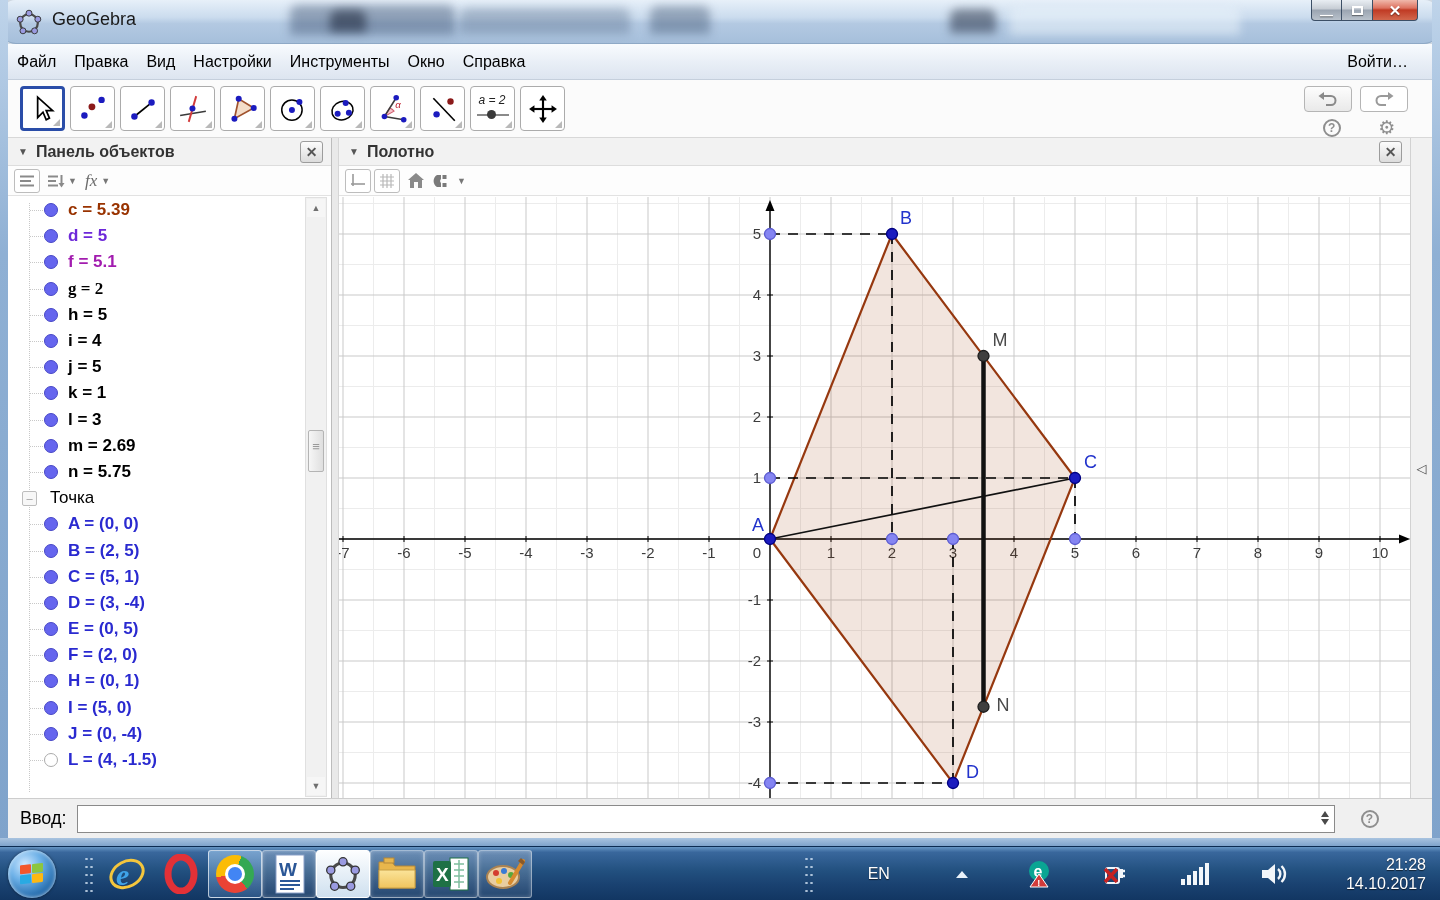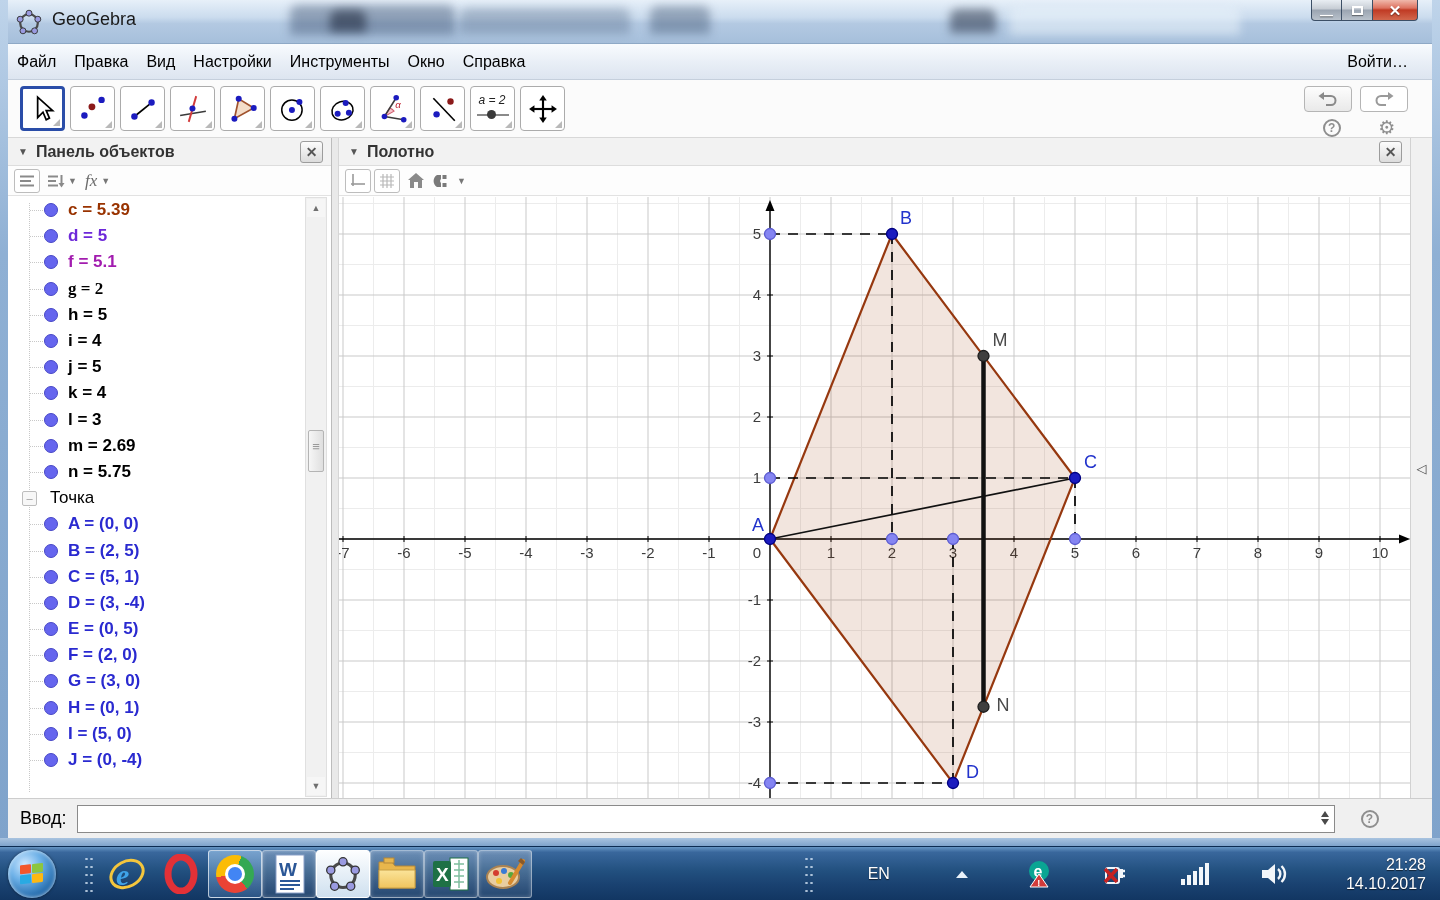--- a/index.html
+++ b/index.html
@@ -10,21 +10,21 @@
   
   .win { position:absolute; left:0; top:0; width:1440px; height:846px; }
   .win-border { position:absolute; background:linear-gradient(180deg,#bfd4ea,#8fb0d4 30%,#7fa3cb); z-index:5; }
   .wb-left { left:0; top:0; width:8px; height:846px; }
   .wb-right{ right:0; top:0; width:8px; height:846px; }
   .wb-bottom{ left:0; top:838px; width:1440px; height:8px; background:linear-gradient(180deg,#a9c4e0,#7fa3cb); }
 
   
   .titlebar { position:absolute; left:0; top:0; width:1440px; height:44px; overflow:hidden;
     background:linear-gradient(180deg,#e7f0f9 0%,#cbdcee 40%,#b3c9e2 55%,#a6bfdb 100%);
-    border-bottom:1px solid #8ea9c6; }
+    border-bottom:1px solid #8ea9c6;border-radius:16px; }
   .blob { position:absolute; filter:blur(5px); border-radius:8px 8px 0 0; }
   .gg-logo { position:absolute; left:16px; top:9px; width:26px; height:26px; }
   .title-text { position:absolute; left:52px; top:9px; font-size:18px; color:#1a1a1a; }
   .winctl { position:absolute; top:0; right:22px; display:flex; }
   .wcbtn { height:21px; border:1px solid #3c4f66; border-top:none; display:flex; align-items:center; justify-content:center;
      background:linear-gradient(180deg,#e9eef3 0%,#c6ccd4 45%,#9aa4b1 50%,#b9c2cc 100%); }
   .wc-min { width:31px; border-radius:0 0 0 4px; }
   .wc-max { width:30px; border-left:none; border-right:none; }
   .wc-close { width:46px; border-radius:0 0 4px 0;
      background:linear-gradient(180deg,#f0b8ab 0%,#dd7260 40%,#c03a24 50%,#d2674d 100%); }
@@ -354,21 +354,21 @@
               <span class="albl" style="color: rgb(0, 0, 0);">i = 4</span>
             </div>
             <div class="arow">
               <div class="stub"></div>
               <div class="bullet"></div>
               <span class="albl" style="color: rgb(0, 0, 0);">j = 5</span>
             </div>
             <div class="arow">
               <div class="stub"></div>
               <div class="bullet"></div>
-              <span class="albl" style="color: rgb(0, 0, 0);">k = 4</span>
+              <span class="albl" style="color: rgb(0, 0, 0);">k = 1</span>
             </div>
             <div class="arow">
               <div class="stub"></div>
               <div class="bullet"></div>
               <span class="albl" style="color: rgb(0, 0, 0);">l = 3</span>
             </div>
             <div class="arow">
               <div class="stub"></div>
               <div class="bullet"></div>
               <span class="albl" style="color: rgb(0, 0, 0);">m = 2.69</span>
@@ -408,36 +408,36 @@
               <span class="albl" style="color: rgb(42, 42, 208);">E = (0, 5)</span>
             </div>
             <div class="arow">
               <div class="stub"></div>
               <div class="bullet"></div>
               <span class="albl" style="color: rgb(42, 42, 208);">F = (2, 0)</span>
             </div>
             <div class="arow">
               <div class="stub"></div>
               <div class="bullet"></div>
-              <span class="albl" style="color: rgb(42, 42, 208);">G = (3, 0)</span>
-            </div>
-            <div class="arow">
-              <div class="stub"></div>
-              <div class="bullet"></div>
               <span class="albl" style="color: rgb(42, 42, 208);">H = (0, 1)</span>
             </div>
             <div class="arow">
               <div class="stub"></div>
               <div class="bullet"></div>
               <span class="albl" style="color: rgb(42, 42, 208);">I = (5, 0)</span>
             </div>
             <div class="arow">
               <div class="stub"></div>
               <div class="bullet"></div>
               <span class="albl" style="color: rgb(42, 42, 208);">J = (0, -4)</span>
+            </div>
+            <div class="arow">
+              <div class="stub"></div>
+              <div class="bullet hollow"></div>
+              <span class="albl" style="color: rgb(42, 42, 208);">L = (4, -1.5)</span>
             </div>
           </div>
       <div class="vscroll">
         <div class="sbtn up">▲</div>
         <div class="sthumb"></div>
         <div class="sbtn down">▼</div>
       </div>
     </div>
 
     <div class="graphics">

